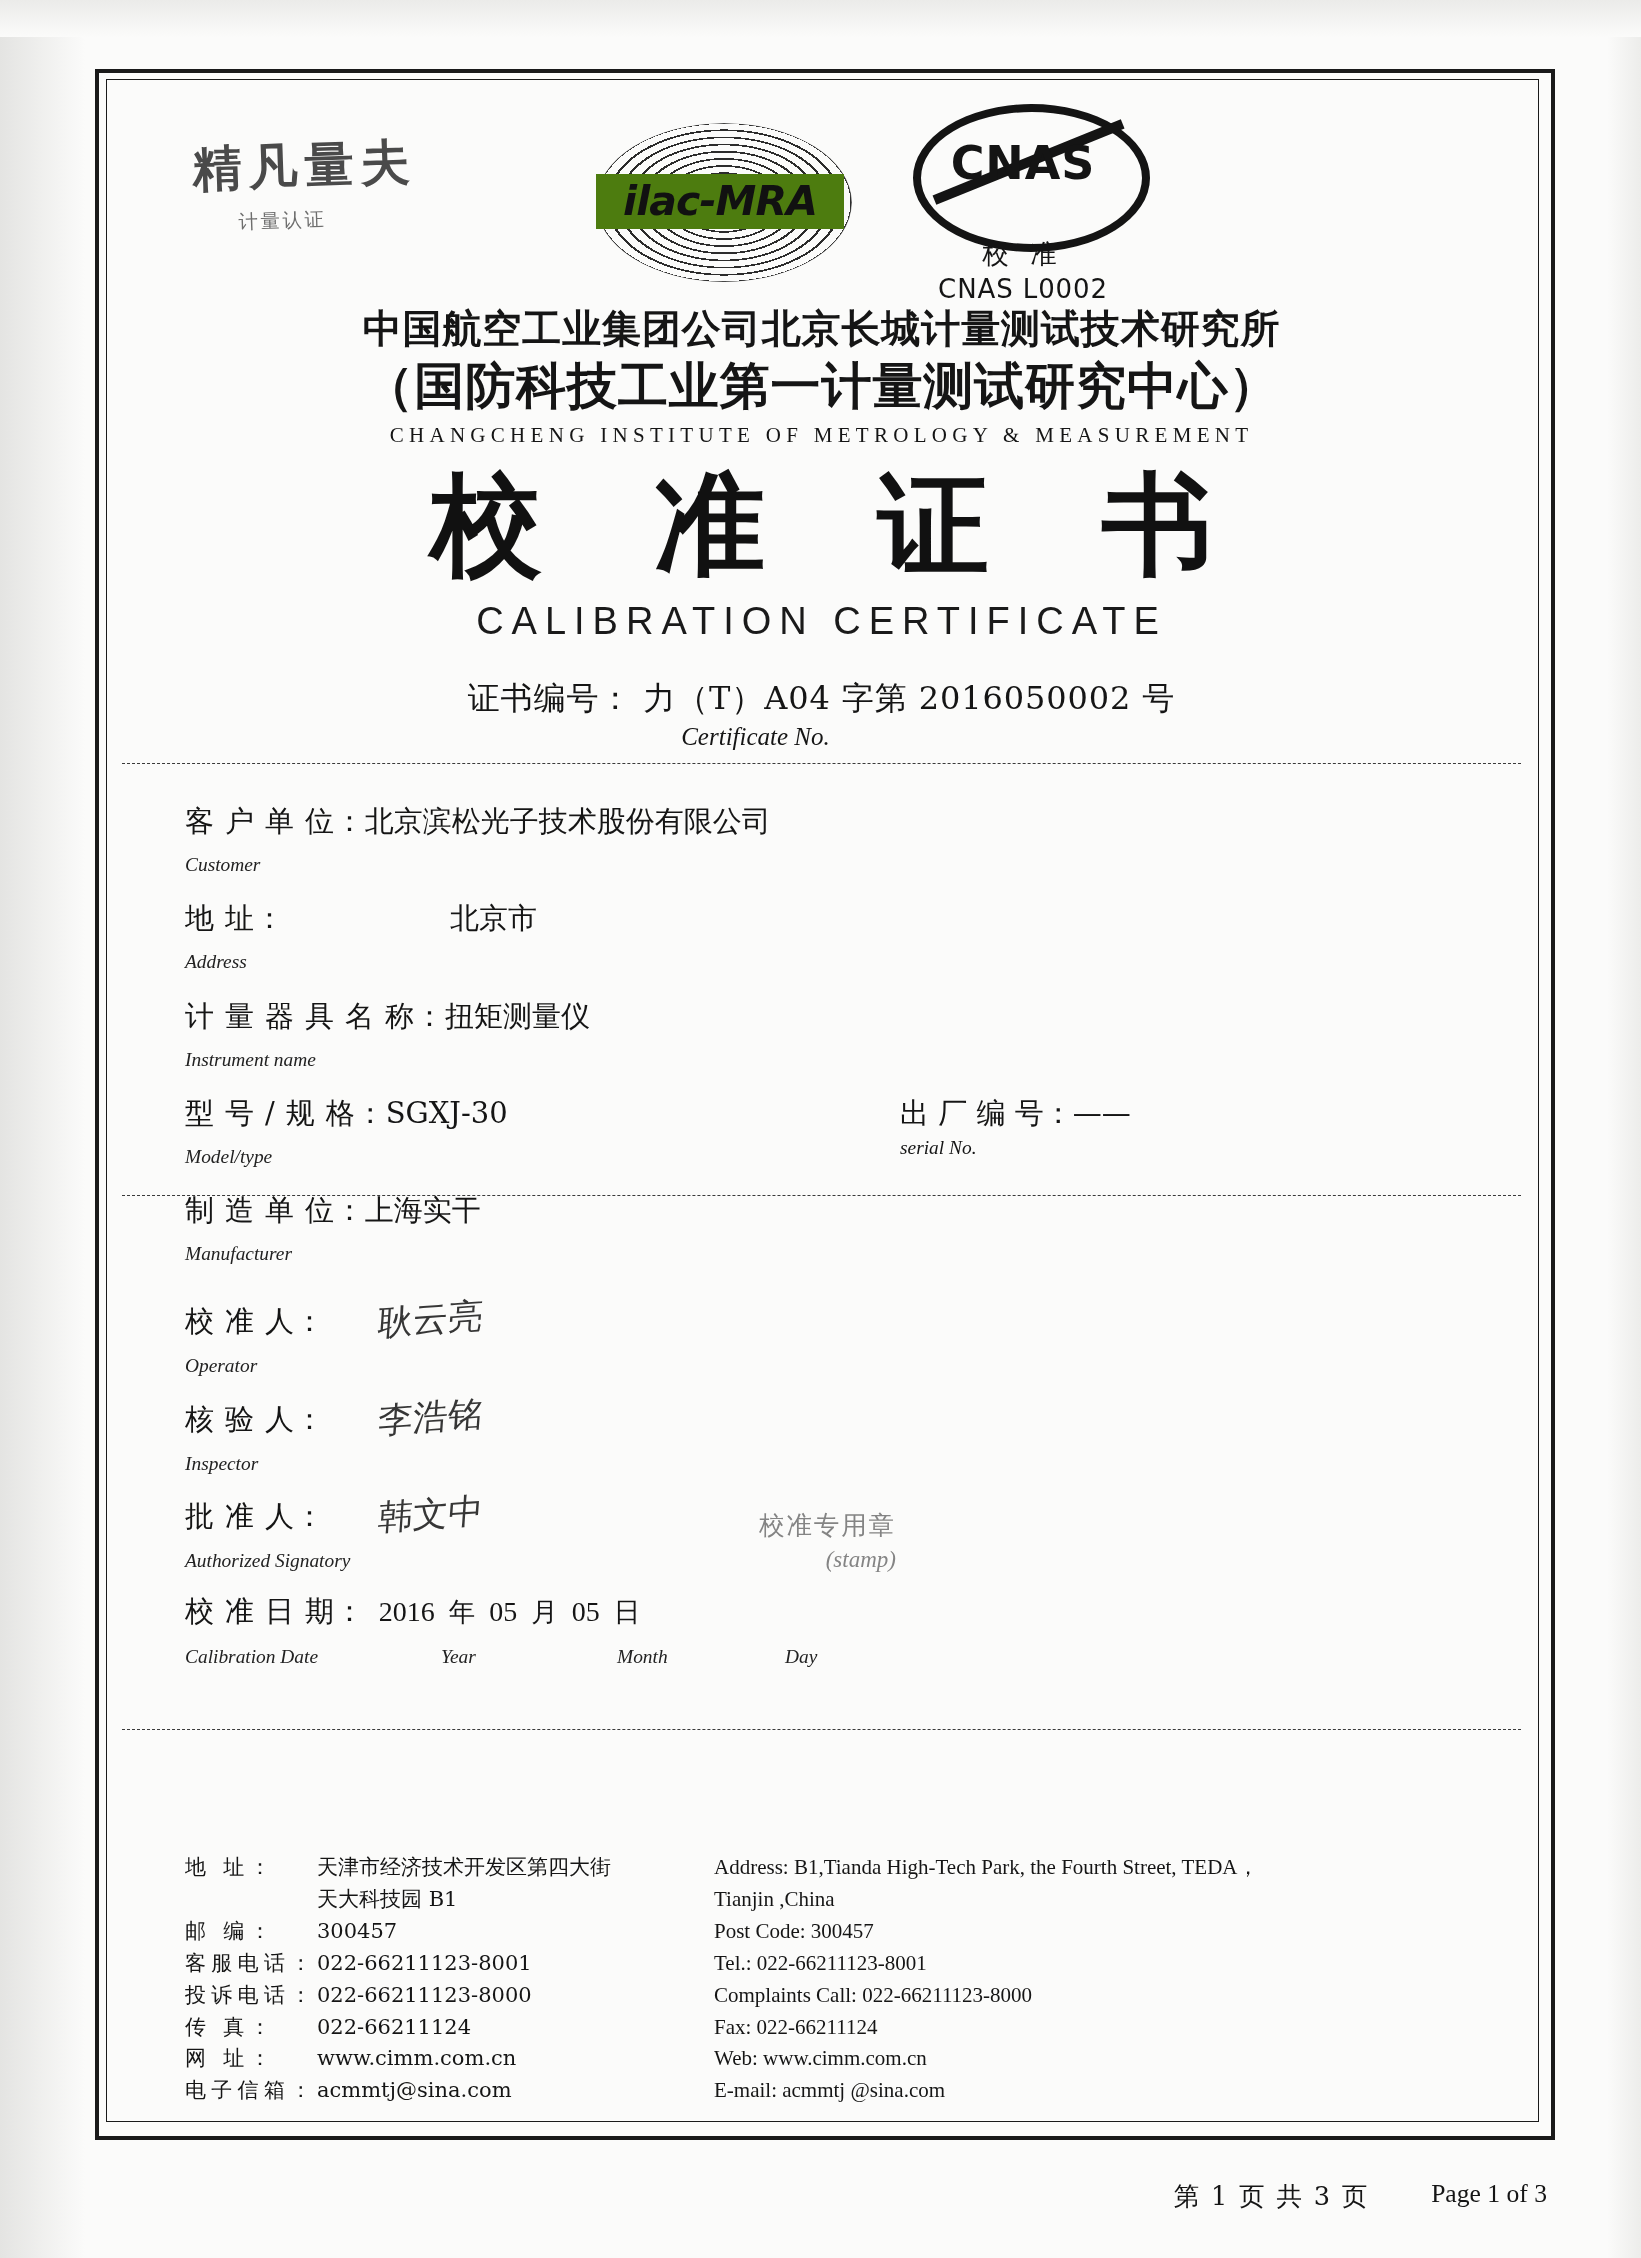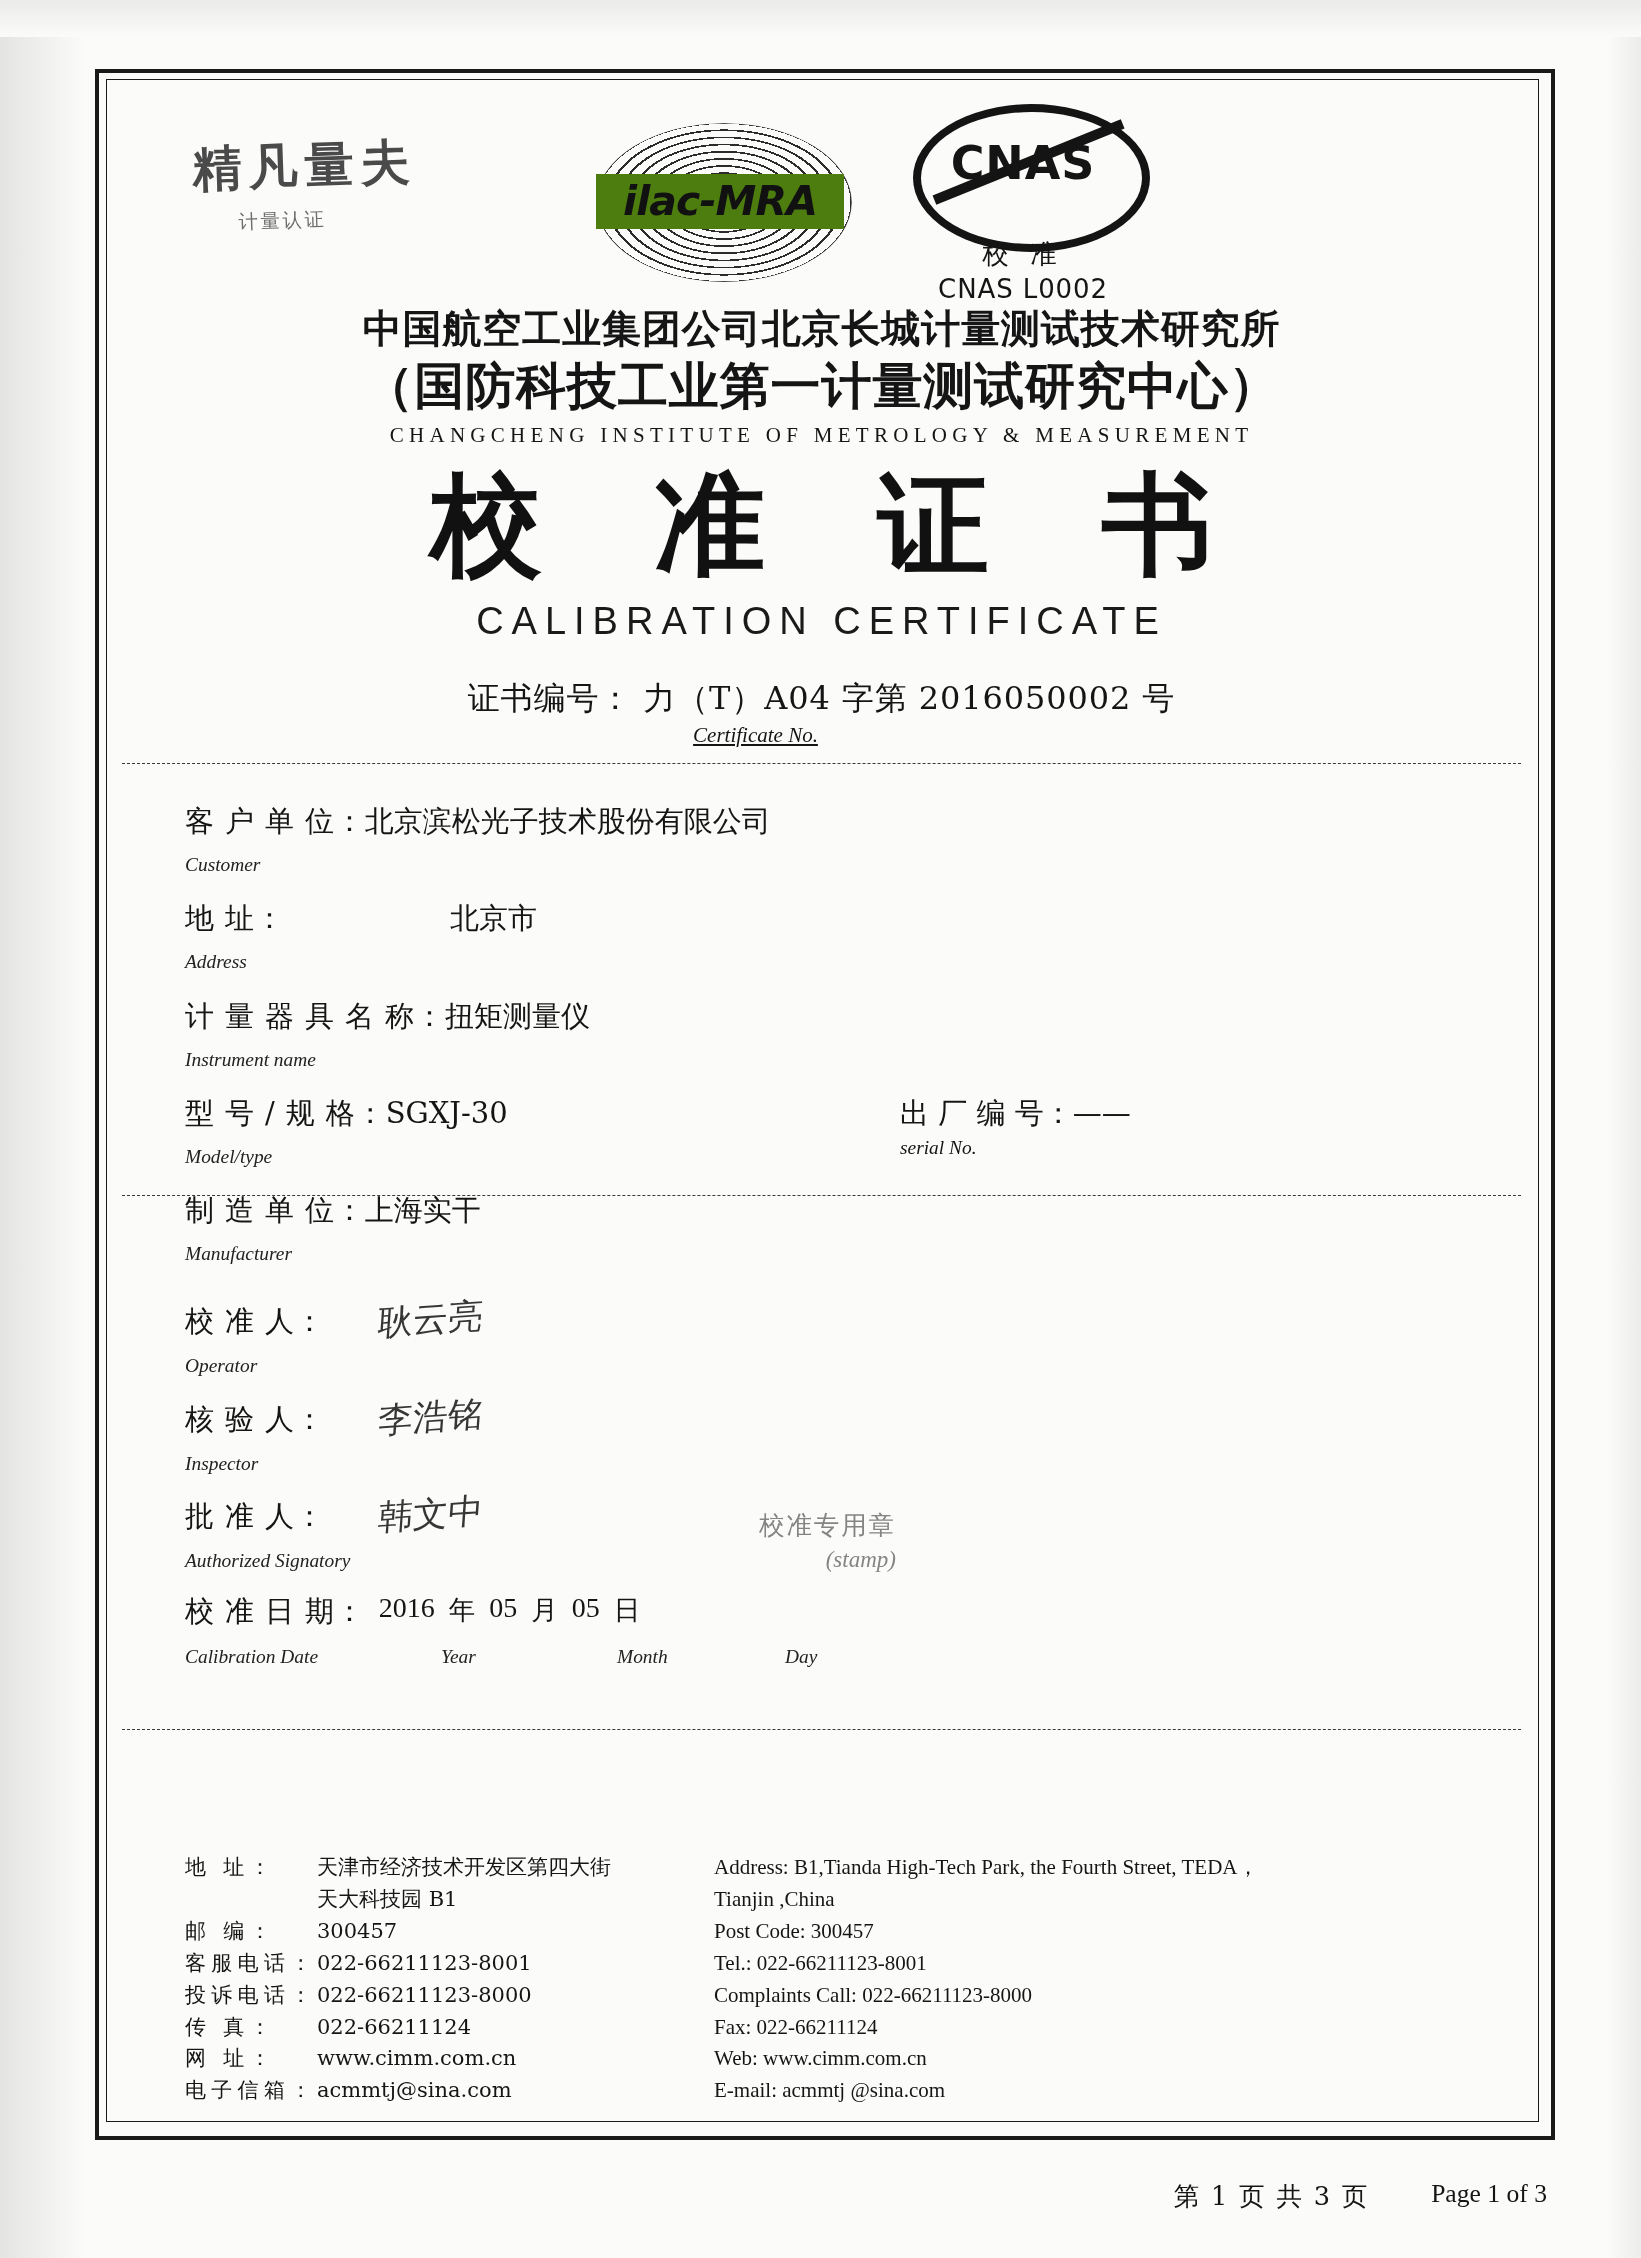--- a/index.html
+++ b/index.html
@@ -246,24 +246,23 @@
     text-align: center;
   }
   #certno .cn {
     font-family: "DejaVu Serif", serif;
     font-size: 32px;
     letter-spacing: 0.9px;
   }
   #certno .en {
     font-family: "Liberation Serif", serif;
     font-style: italic;
-    font-size: 21px;
+    font-size: 25px;
     margin-top: 1.8px;
     margin-right: 132px;
-    text-decoration: underline;
   }
 
   
   .dashed {
     position: absolute;
     left: 16px;
     width: 1399px;
     border-top: 1.8px dashed #3a3a3a;
   }
   #rule1 { top: 684px; }
@@ -331,21 +330,21 @@
     letter-spacing: 1.8px;
   }
   #stamp-note .en {
     font-family: "Liberation Serif", serif;
     font-style: italic;
     font-size: 23px;
     margin-top: 3.5px;
   }
 
   
-  #f-caldate .dt { display: flex; align-items: flex-start; }
+  #f-caldate .dt { display: flex; align-items: center; }
   #f-caldate .num {
     font-family: "Liberation Serif", serif;
     font-size: 28px;
     margin: 0 14px;
   }
   #f-caldate .unit {
     font-family: "DejaVu Serif", serif;
     font-size: 26.5px;
   }
 

